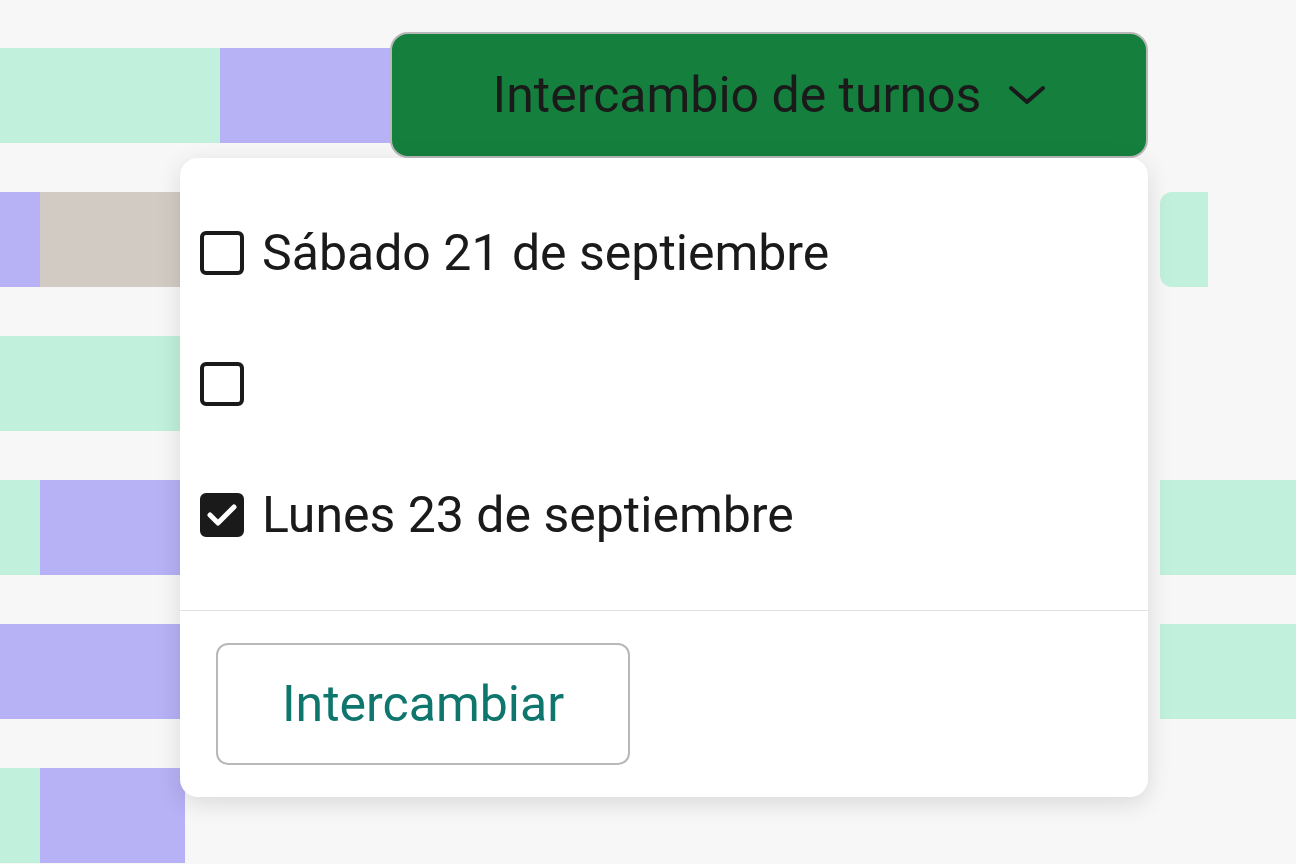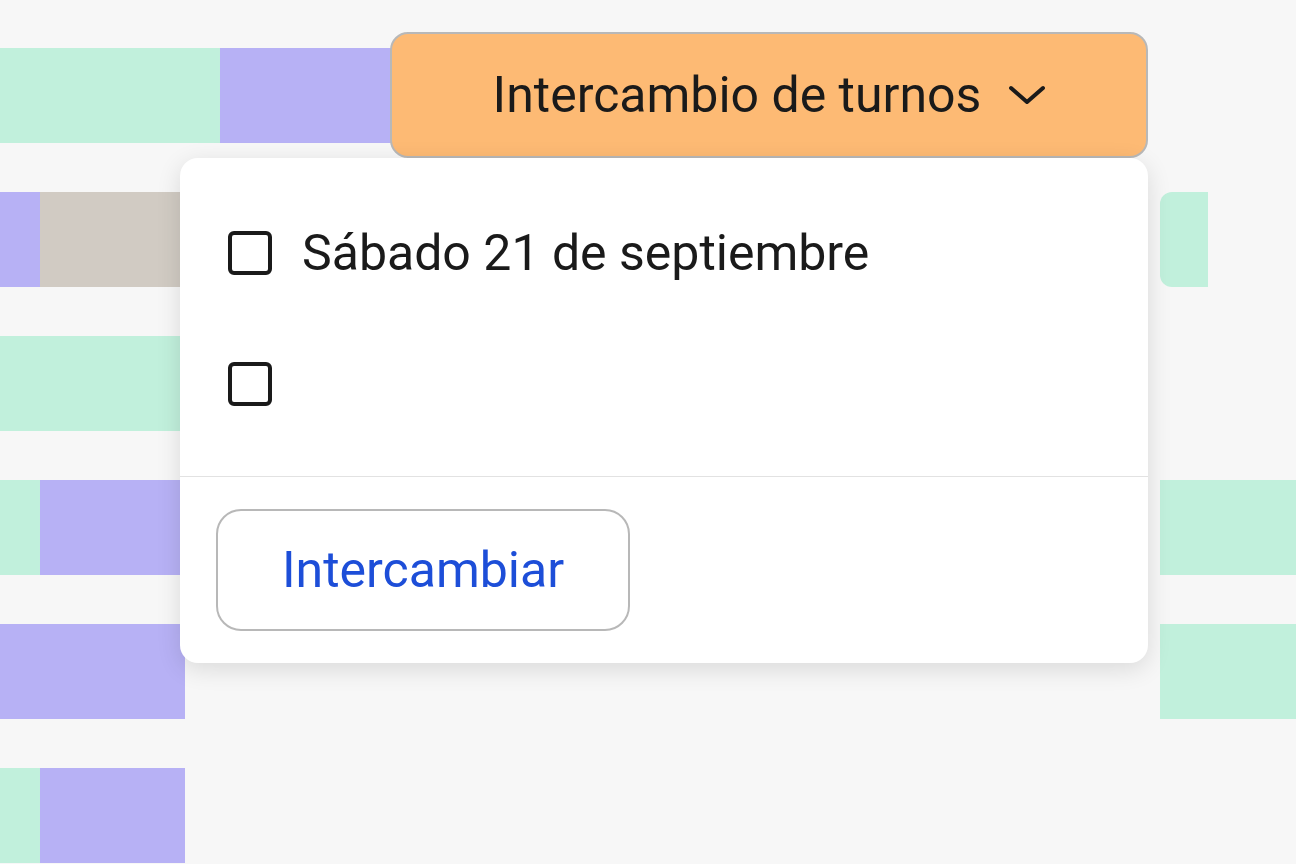--- a/index.html
+++ b/index.html
@@ -60,21 +60,21 @@
     .bar-6a { top: 768px; left: 0; width: 40px; }
     .bar-6b { top: 768px; left: 40px; width: 145px; }
 
     
     .dropdown-trigger {
       position: absolute;
       top: 32px;
       left: 390px;
       width: 758px;
       height: 126px;
-      background: #fdba74;
+      background: #15803d;
       border: 2px solid #b8b8b8;
       border-radius: 18px;
       display: flex;
       align-items: center;
       justify-content: center;
       gap: 28px;
       font-size: 50px;
       color: #1a1a1a;
       cursor: pointer;
     }
@@ -103,22 +103,22 @@
       box-shadow: 0 6px 24px rgba(0,0,0,0.12);
     }
 
     .options-list {
       padding: 28px 0 28px 0;
     }
 
     .option-item {
       display: flex;
       align-items: center;
-      gap: 30px;
-      padding: 42px 48px;
+      gap: 18px;
+      padding: 42px 20px;
       cursor: pointer;
     }
 
     .checkbox {
       width: 44px;
       height: 44px;
       border: 4px solid #1a1a1a;
       border-radius: 6px;
       flex-shrink: 0;
       display: flex;
@@ -143,24 +143,24 @@
     }
 
     .panel-footer {
       border-top: 1px solid #e2e2e2;
       padding: 32px 36px;
     }
 
     .swap-button {
       background: #ffffff;
       border: 2px solid #b8b8b8;
-      border-radius: 25px;
+      border-radius: 12px;
       padding: 30px 64px;
       font-size: 50px;
-      color: #1d4ed8;
+      color: #0f766e;
       cursor: pointer;
       font-family: inherit;
     }
   </style>
 </head>
 <body>
 
 <div class="bg-bars">
   <div class="bar mint bar-1a"></div>
   <div class="bar lavender bar-1b"></div>
@@ -191,19 +191,27 @@
 
     <div class="option-item">
       <span class="checkbox"></span>
       <span class="option-label">Sábado 21 de septiembre</span>
     </div>
 
     <div class="option-item">
       <span class="checkbox"></span>
     </div>
 
+    <div class="option-item">
+      <span class="checkbox checked">
+        <svg viewBox="0 0 30 24" fill="none" stroke="#ffffff" stroke-width="5" stroke-linecap="round" stroke-linejoin="round">
+          <polyline points="3,12 11,20 27,4"></polyline>
+        </svg>
+      </span>
+      <span class="option-label">Lunes 23 de septiembre</span>
+    </div>
 
   </div>
 
   <div class="panel-footer">
     <button class="swap-button">Intercambiar</button>
   </div>
 </div>
 
 </body></html>

